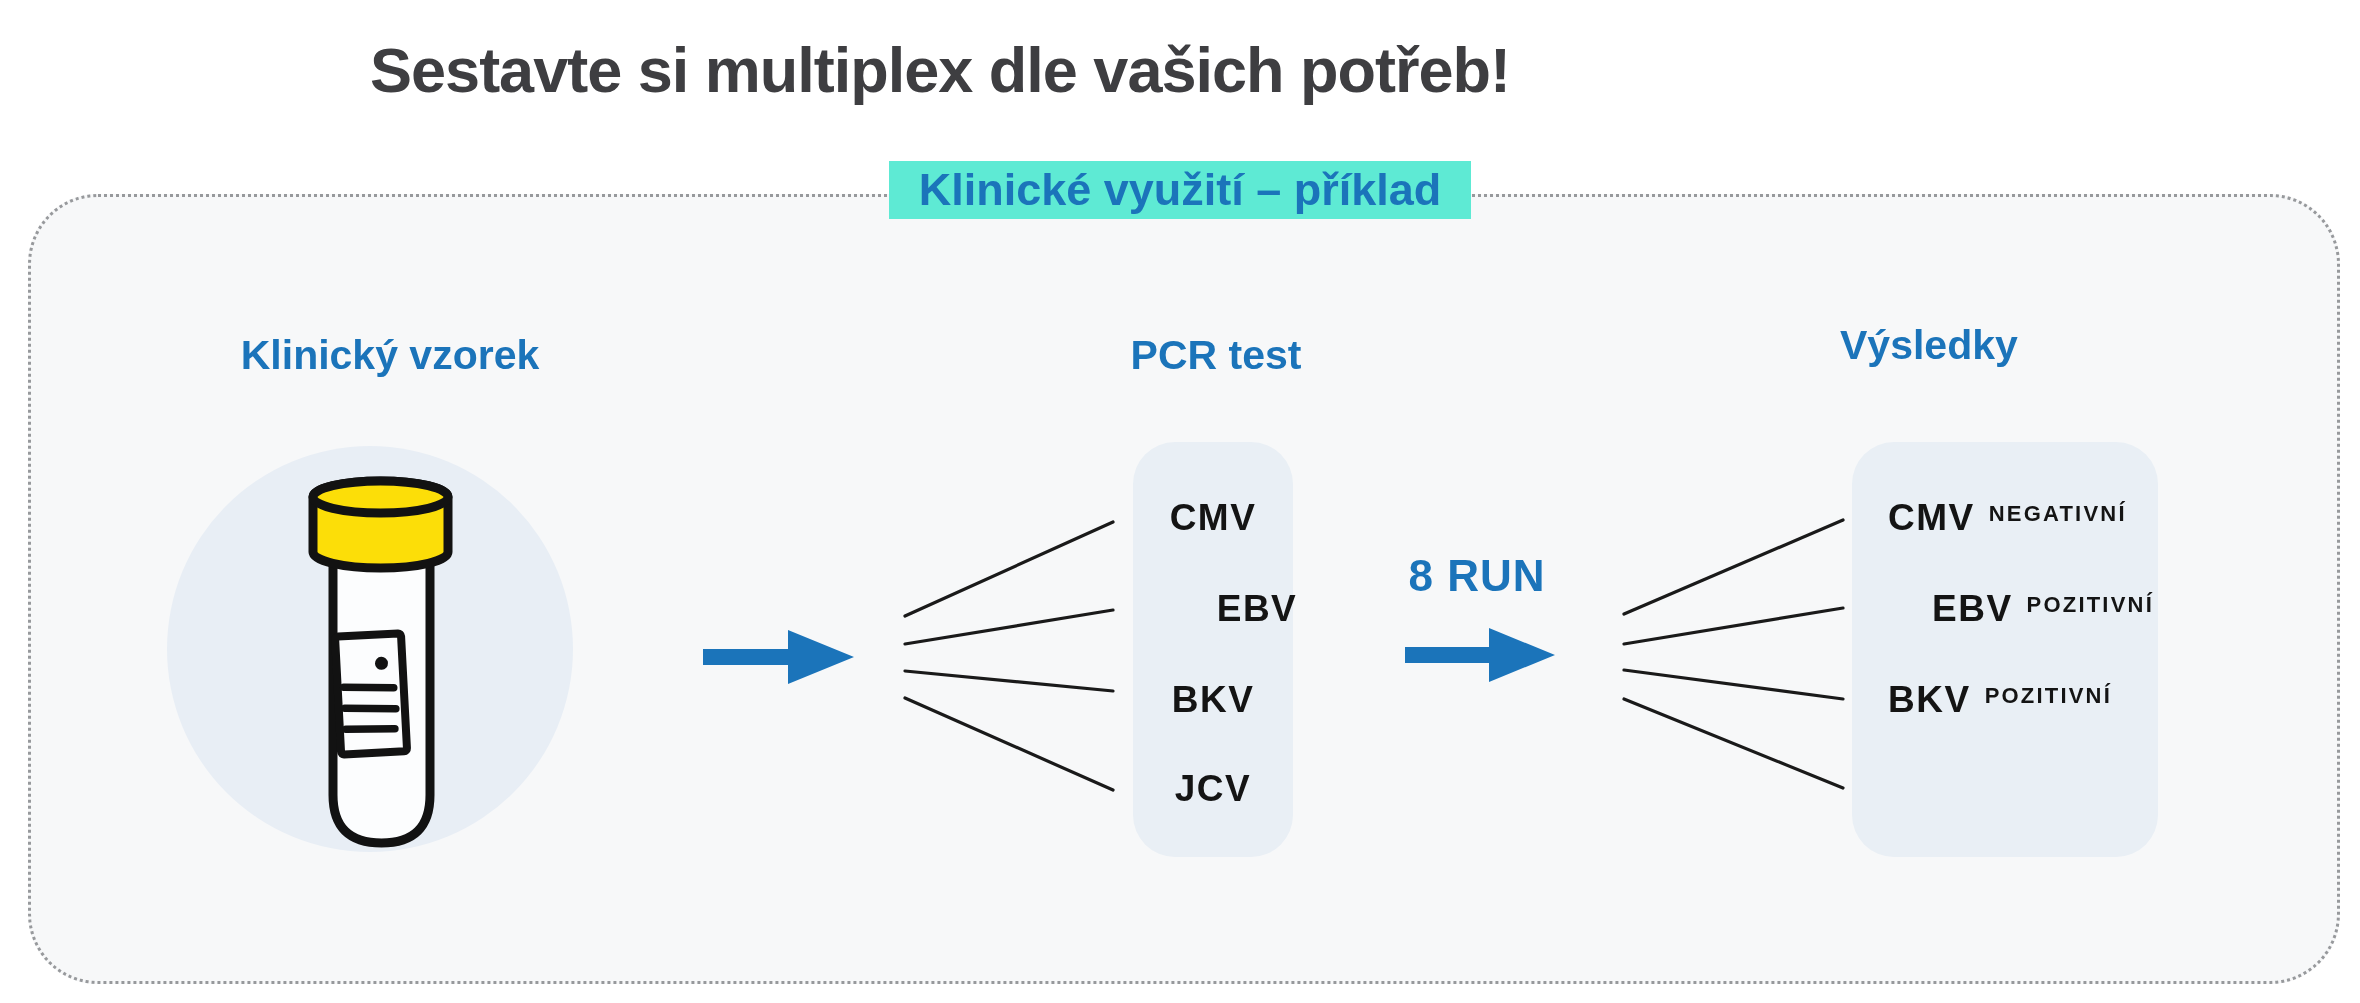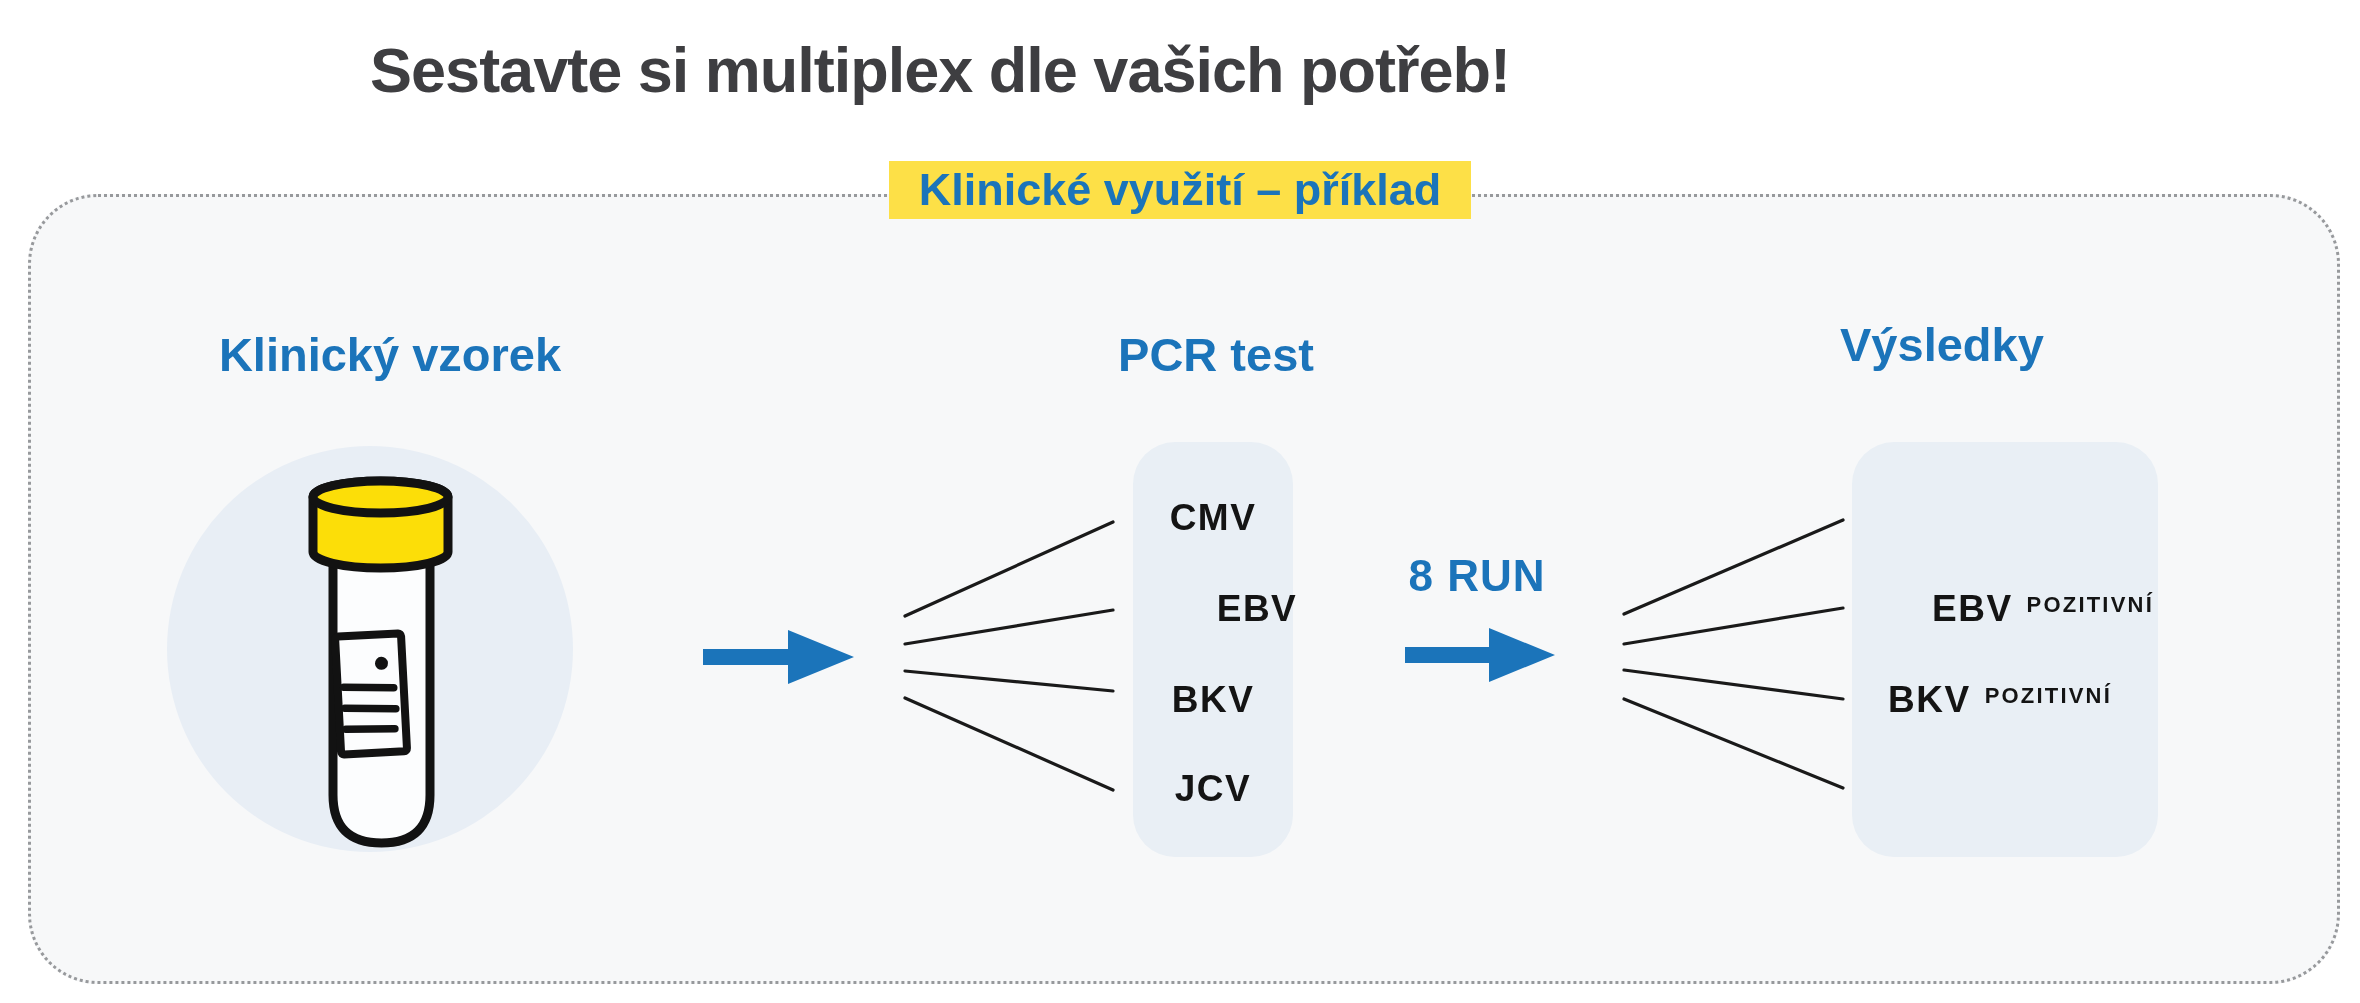--- a/index.html
+++ b/index.html
@@ -6,24 +6,24 @@
   body{width:2360px;height:1003px;position:relative;overflow:hidden;
        font-family:"Liberation Sans",sans-serif;}
 
   .title{position:absolute;left:0;top:34px;width:1880px;text-align:center;
          font-size:63px;font-weight:800;letter-spacing:-1px;color:#3e3e41;}
 
   .container{position:absolute;left:28px;top:194px;width:2306px;height:784px;
              background:#f7f8f9;border:3px dotted #97999c;border-radius:70px;}
 
   .subtitle{position:absolute;left:0;top:161px;width:2360px;text-align:center;z-index:3;pointer-events:none;}
-  .subtitle span{display:inline-block;background:#fde047;padding:0 30px;
+  .subtitle span{display:inline-block;background:#5eead4;padding:0 30px;
                  font-size:45px;font-weight:700;color:#1b74ba;line-height:58px;}
 
-  .heading{position:absolute;color:#1b74ba;font-weight:700;font-size:47px;line-height:48px;white-space:nowrap;}
+  .heading{position:absolute;color:#1b74ba;font-weight:700;font-size:41px;line-height:48px;white-space:nowrap;}
   .heading.sample{left:155px;top:331px;width:470px;text-align:center;}
   .heading.test{left:1036px;top:331px;width:360px;text-align:center;}
   .heading.results{left:1840px;top:321px;width:360px;text-align:left;}
 
   .sample-circle{position:absolute;left:167px;top:446px;width:406px;height:406px;
                  border-radius:50%;background:#e8eef5;}
 
   .tube-svg{position:absolute;left:298px;top:468px;}
 
   .overlay-svg{position:absolute;left:0;top:0;z-index:2;pointer-events:none;}
@@ -101,19 +101,22 @@
 <div class="panel pcr">
   <div class="target t0">CMV</div>
   <div class="target t1">EBV</div>
   <div class="target t2">BKV</div>
   <div class="target t3">JCV</div>
 </div>
 
 <div class="run-label">8 RUN</div>
 
 <div class="panel res">
+  <div class="result-row t0">
+    <span class="virus">CMV</span><span class="status">NEGATIVNÍ</span>
+  </div>
   <div class="result-row t2">
     <span class="virus">BKV</span><span class="status">POZITIVNÍ</span>
   </div>
   <div class="result-row t1">
     <span class="virus">EBV</span><span class="status">POZITIVNÍ</span>
   </div>
 </div>
 
 </body></html>

